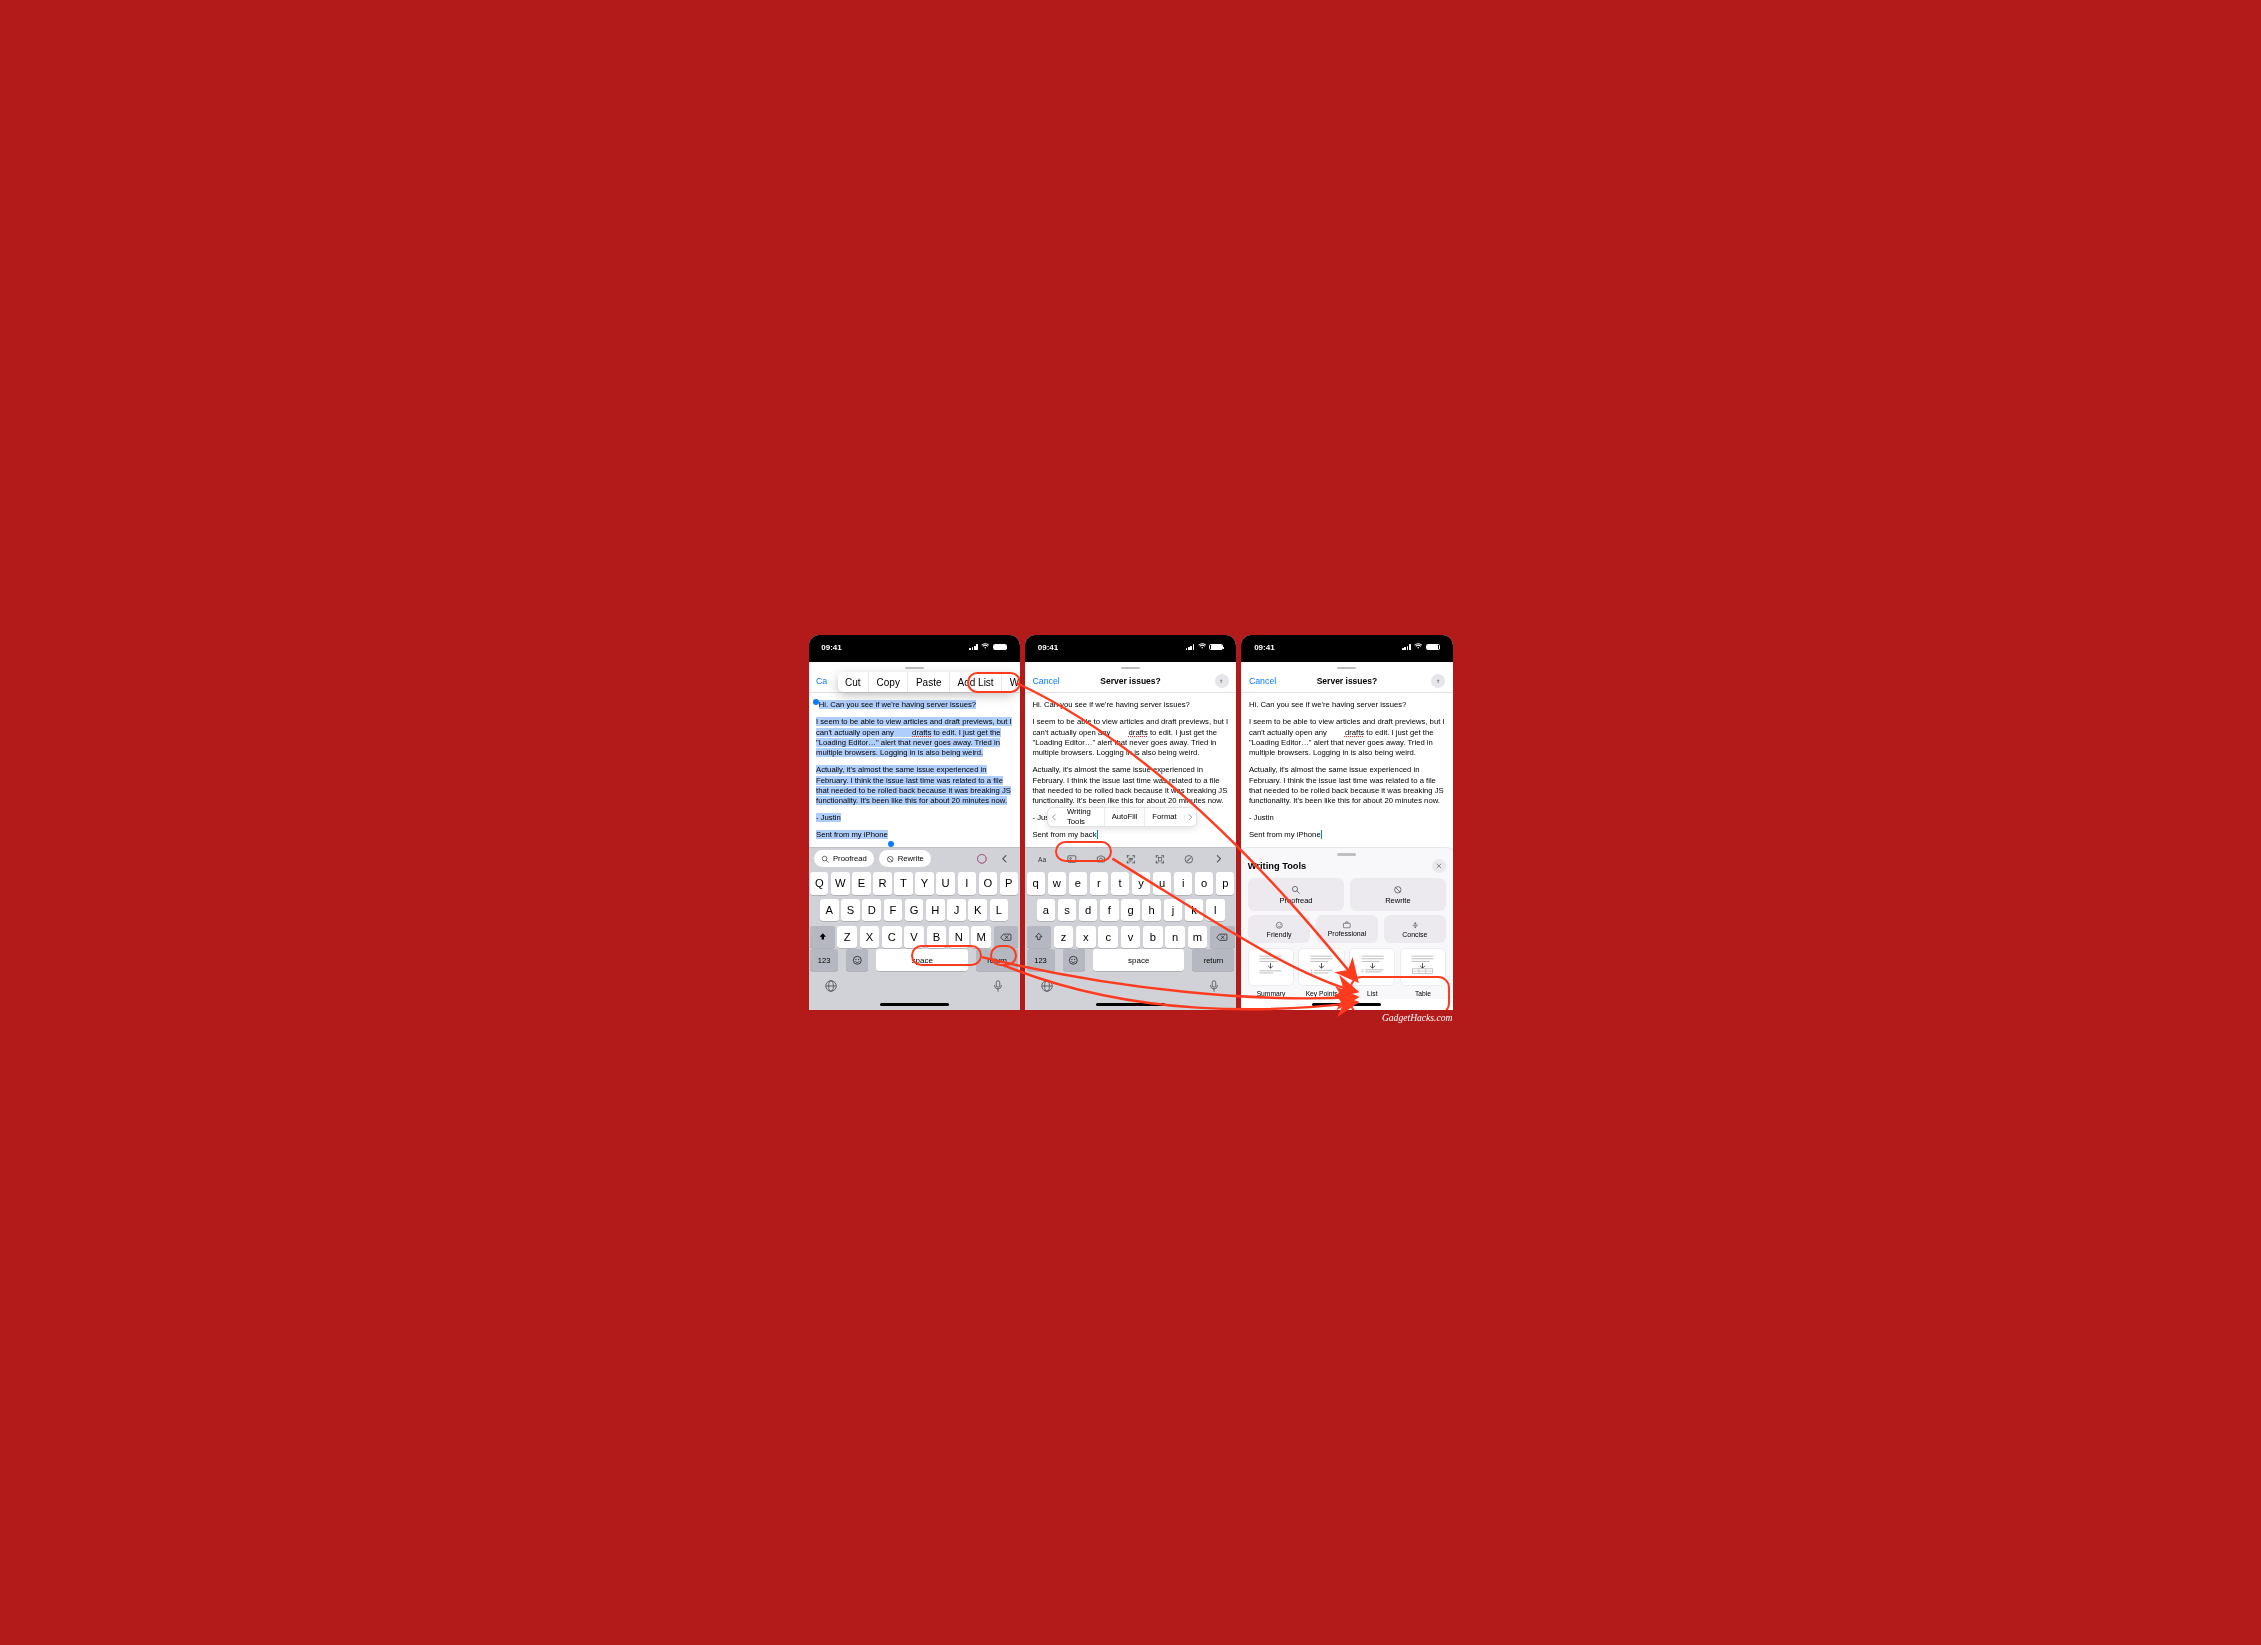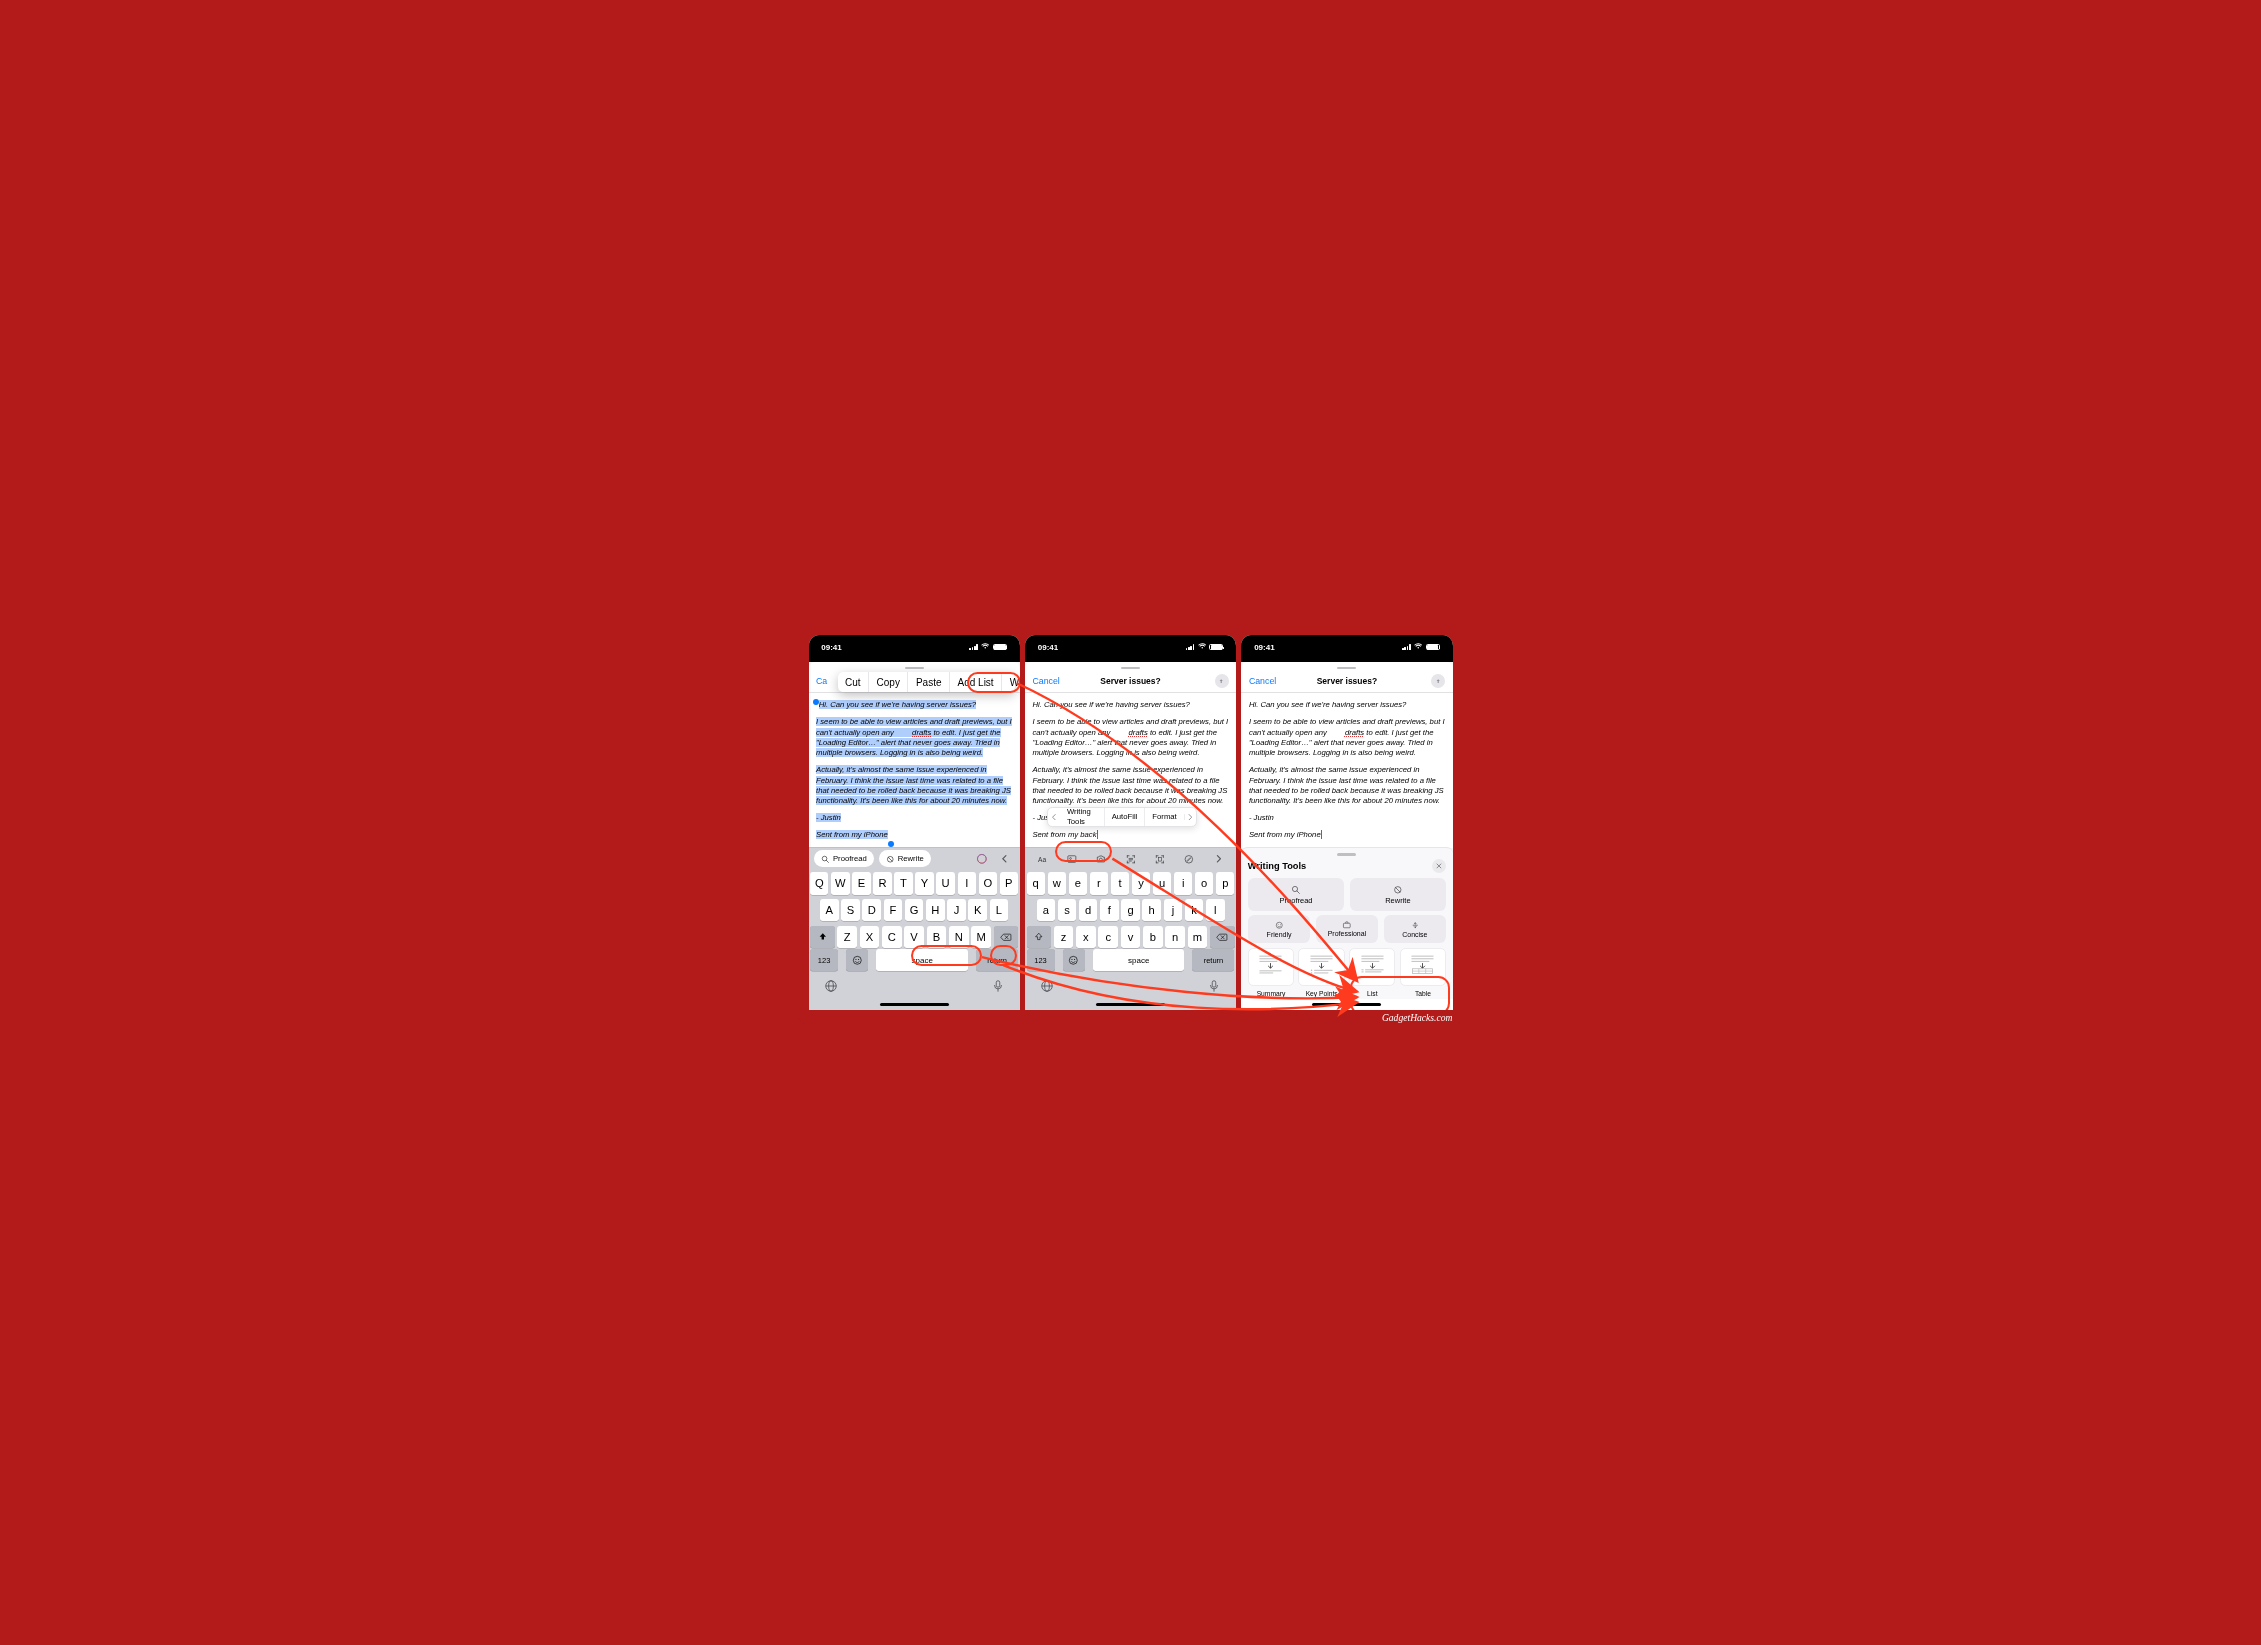--- a/index.html
+++ b/index.html
@@ -64,21 +64,21 @@
   }
   .nav-cancel { color:#0a7aff; font-size:8.8px; z-index:2; }
   .nav-title { position:absolute; left:0; right:0; text-align:center; font-weight:600; font-size:8.5px; z-index:1; }
   .nav-up {
     width: 14px; height: 14px; border-radius: 7px; background:#e5e5ea; z-index:2;
     display:flex; align-items:center; justify-content:center; color:#8e8e93;
   }
 
   
   .body-area { background:#fff; padding: 7.5px 7.5px 0 7.5px; font-size:7.7px; color:#000; line-height:1.35; flex:0 0 auto; }
-  .body-area p { margin-bottom: 6.4px; font-style: italic; }
+  .body-area p { margin-bottom: 6.4px; }
   .marked u { text-decoration-color:#e03030; text-decoration-style:dotted;padding-left:16px; }
   .sig { margin-bottom: 6.4px; }
   .sentfrom { margin-bottom: 0; }
   .cursor-blue { display:inline-block; width:1.1px; height:8.5px; background:#0a7aff; vertical-align:text-bottom; margin-left:0.5px; }
 
   
   .sel { background:#b0cefc; }
   .sel-dot { display:inline-block; width:5.9px; height:5.9px; border-radius:50%; background:#0a7aff; vertical-align:top; margin-left:-3.2px; margin-top:-1.6px; position:relative; z-index: 2;}
   .sel-dot-end { display:inline-block; width:5.9px; height:5.9px; border-radius:50%; background:#0a7aff; vertical-align:bottom; position:relative; top:7px; }
 

